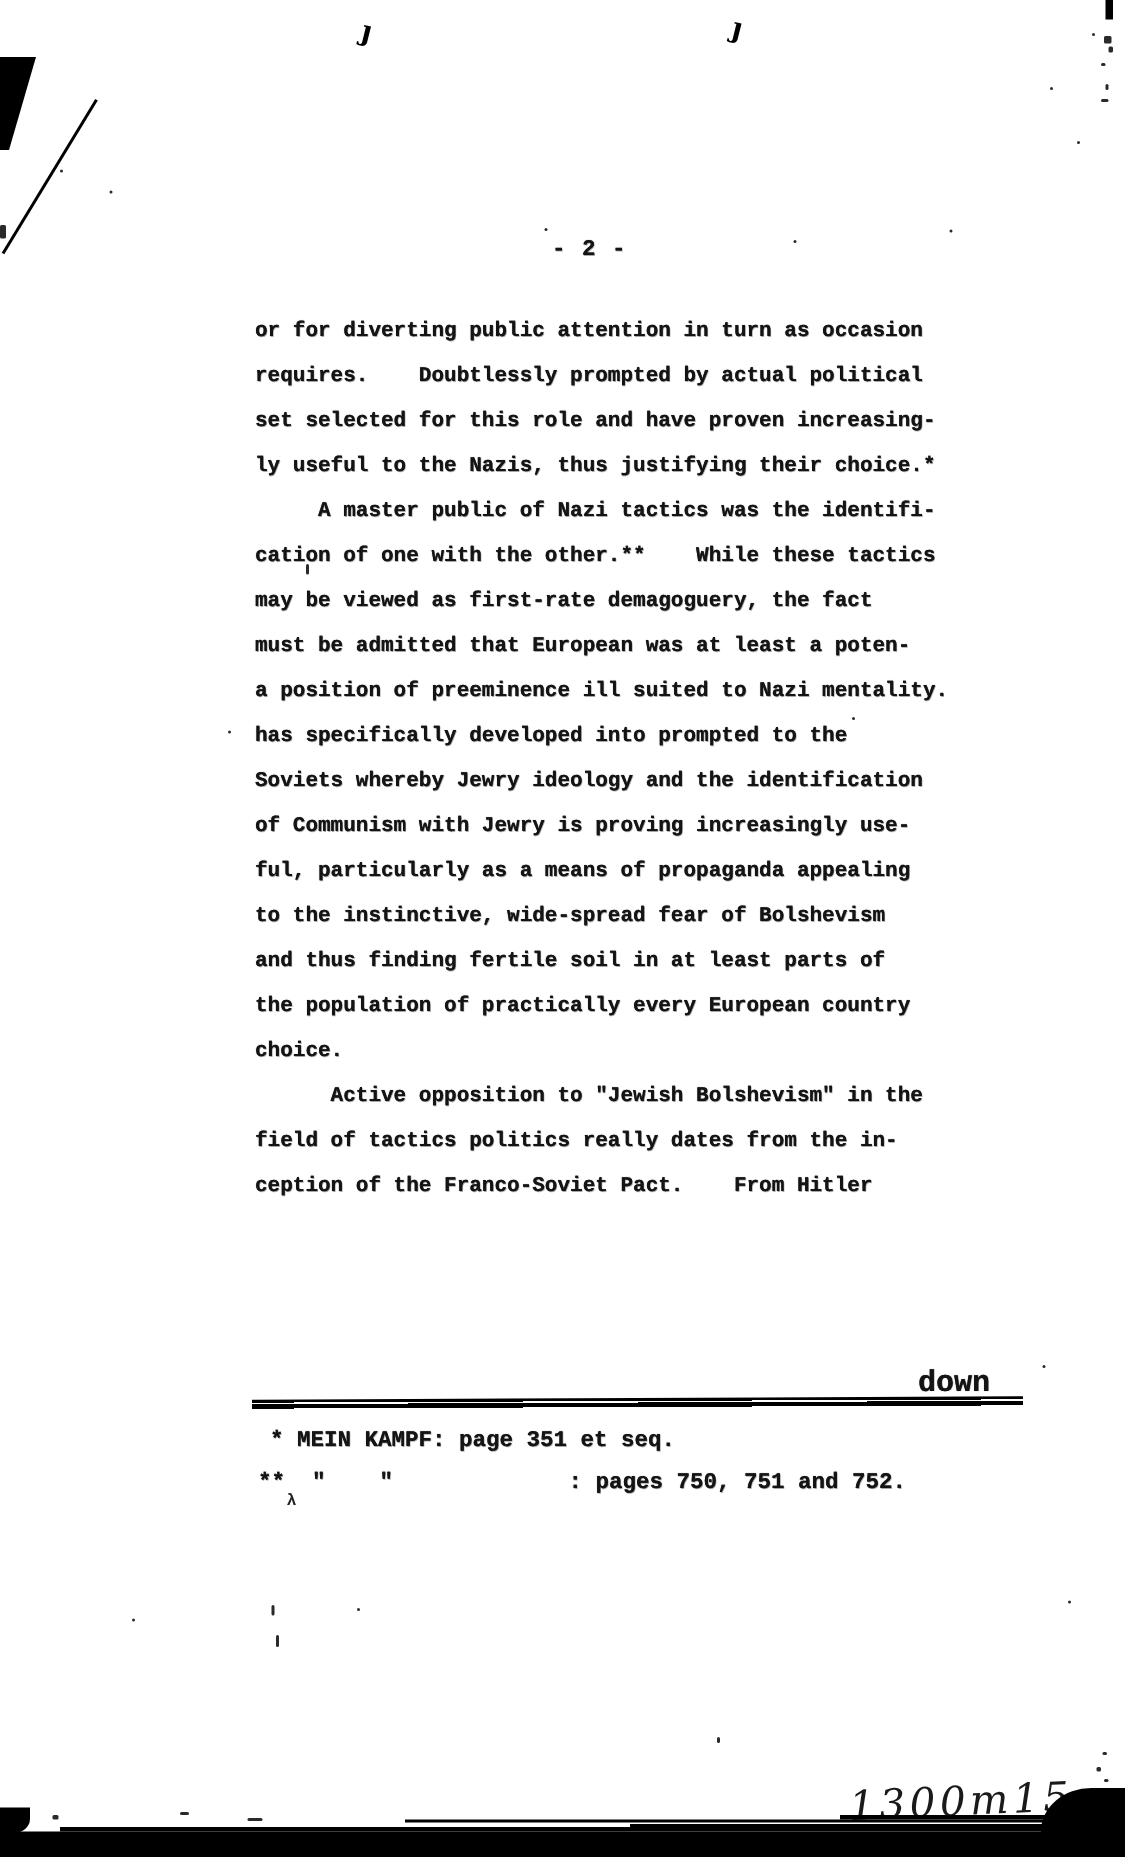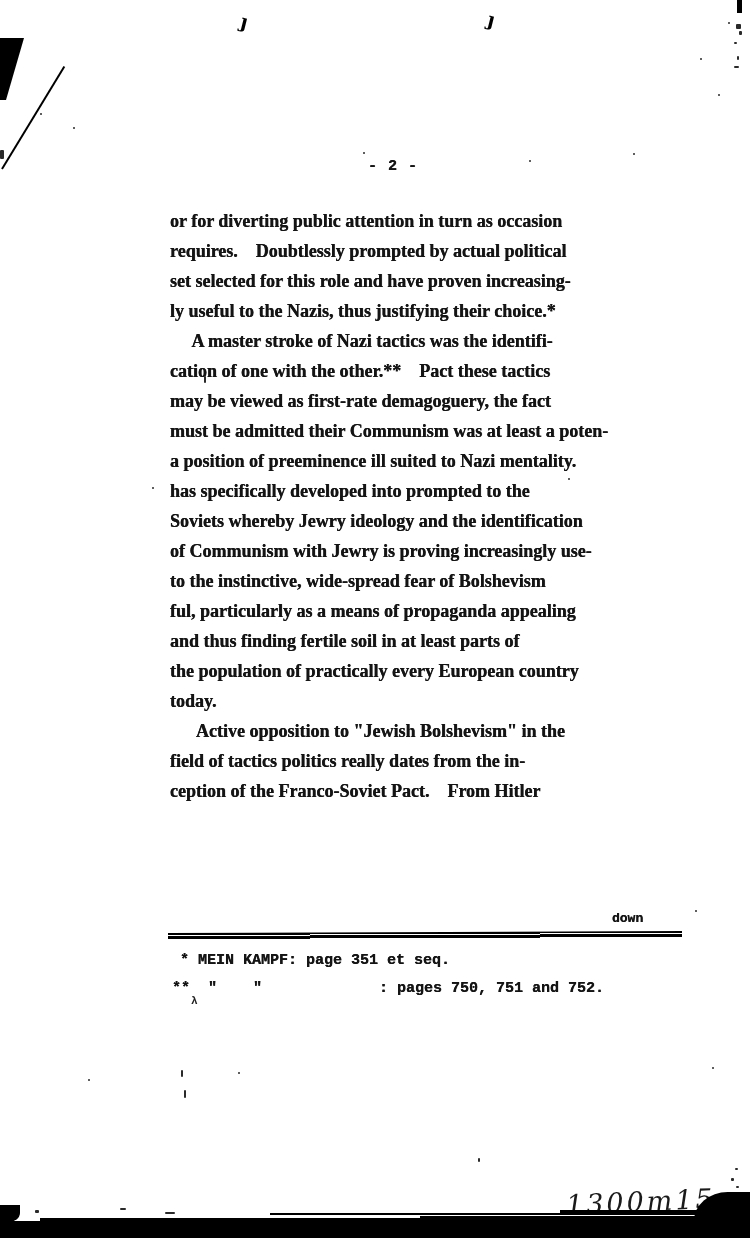--- a/index.html
+++ b/index.html
@@ -6,22 +6,22 @@
   .page{
     position:relative;width:750px;height:1238px;background:#ffffff;overflow:hidden;
     font-family:"Liberation Mono","DejaVu Sans Mono",monospace;
   }
   .tw{
     font-weight:700;color:#141414;
     text-shadow:0 0 .5px rgba(0,0,0,.85), .5px .4px 0 rgba(0,0,0,.3);
   }
   .pagenum{position:absolute;left:368px;top:158px;font-size:15px;letter-spacing:1px;}
   .textblock{position:absolute;left:170px;top:206px;width:520px;}
-  .line{white-space:pre;font-size:18px;line-height:30px;height:30px;font-family:Liberation Serif, serif;}
-  .catchword{position:absolute;left:612px;top:911px;font-size:13px;}
+  .line{white-space:pre;font-size:14px;line-height:30px;height:30px;}
+  .catchword{position:absolute;left:612px;top:911px;font-size:20px;}
   .fnrule{
     position:absolute;left:168px;top:932px;width:514px;height:7px;
     background:linear-gradient(180deg,#000 0 2px,#fff 2px 3px,#000 3px 6px,transparent 6px);
     transform:rotate(-0.25deg);
   }
   .footnote{position:absolute;white-space:pre;font-size:15px;line-height:20px;}
   #fn1{left:180px;top:951px;}
   #fn2{left:172px;top:979px;}
   .hand{
     position:absolute;left:566px;top:1186px;
@@ -52,33 +52,33 @@
 
 <div class="page">
 
   <div class="pagenum tw">- 2 -</div>
 
   <div class="textblock">
     <div class="line tw">or for diverting public attention in turn as occasion</div>
     <div class="line tw">requires.    Doubtlessly prompted by actual political</div>
     <div class="line tw">set selected for this role and have proven increasing-</div>
     <div class="line tw">ly useful to the Nazis, thus justifying their choice.*</div>
-    <div class="line tw">     A master stroke of Nazi tactics was the identifi-</div>
-    <div class="line tw">cation of one with the other.**    Pact these tactics</div>
+    <div class="line tw">     A master public of Nazi tactics was the identifi-</div>
+    <div class="line tw">cation of one with the other.**    While these tactics</div>
     <div class="line tw">may be viewed as first-rate demagoguery, the fact</div>
-    <div class="line tw">must be admitted their Communism was at least a poten-</div>
+    <div class="line tw">must be admitted that European was at least a poten-</div>
     <div class="line tw">a position of preeminence ill suited to Nazi mentality.</div>
     <div class="line tw">has specifically developed into prompted to the</div>
     <div class="line tw">Soviets whereby Jewry ideology and the identification</div>
     <div class="line tw">of Communism with Jewry is proving increasingly use-</div>
+    <div class="line tw">ful, particularly as a means of propaganda appealing</div>
     <div class="line tw">to the instinctive, wide-spread fear of Bolshevism</div>
-    <div class="line tw">ful, particularly as a means of propaganda appealing</div>
     <div class="line tw">and thus finding fertile soil in at least parts of</div>
     <div class="line tw">the population of practically every European country</div>
-    <div class="line tw">today.</div>
+    <div class="line tw">choice.</div>
     <div class="line tw">      Active opposition to "Jewish Bolshevism" in the</div>
     <div class="line tw">field of tactics politics really dates from the in-</div>
     <div class="line tw">ception of the Franco-Soviet Pact.    From Hitler</div>
   </div>
 
   <div class="catchword tw">down</div>
 
   <div class="fnrule"></div>
 
   <div id="fn1" class="footnote tw">* MEIN KAMPF: page 351 et seq.</div>

